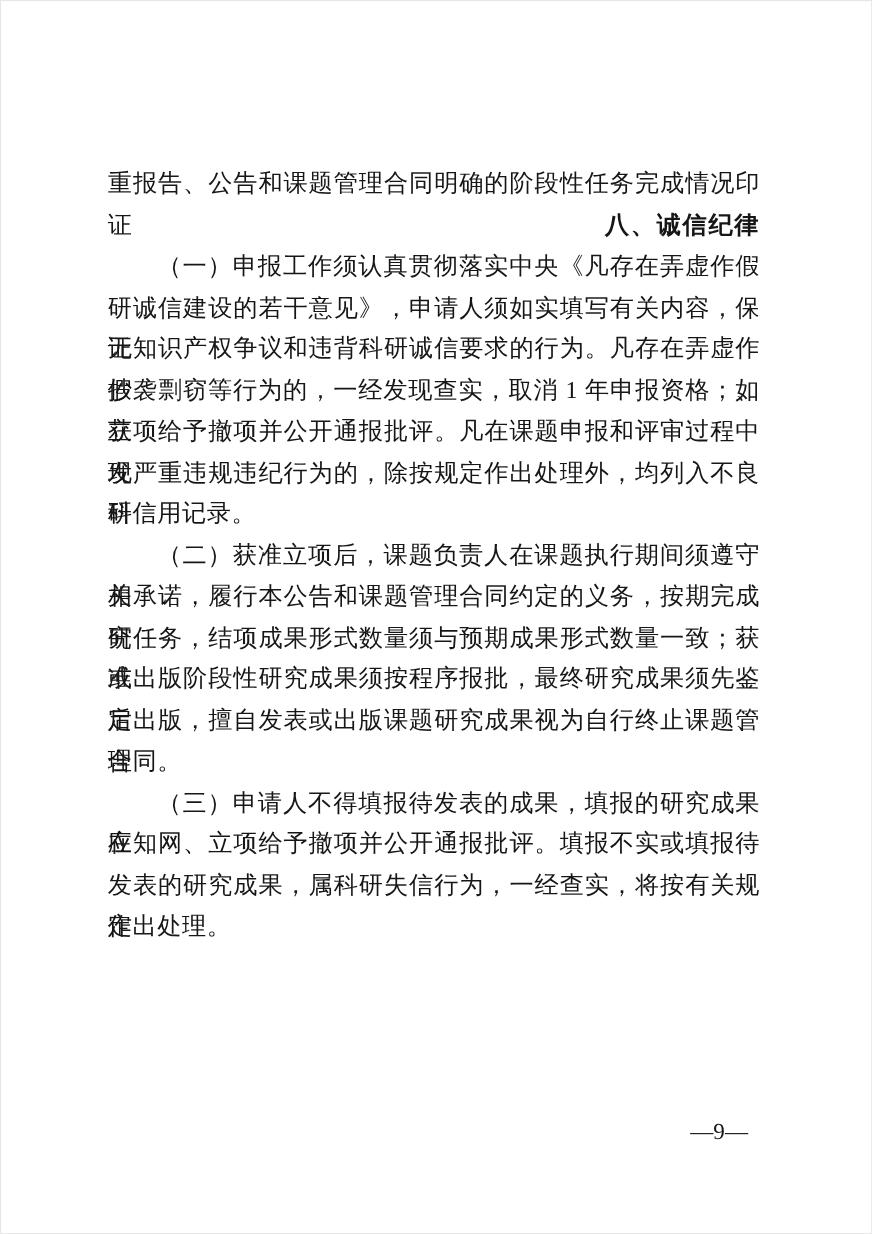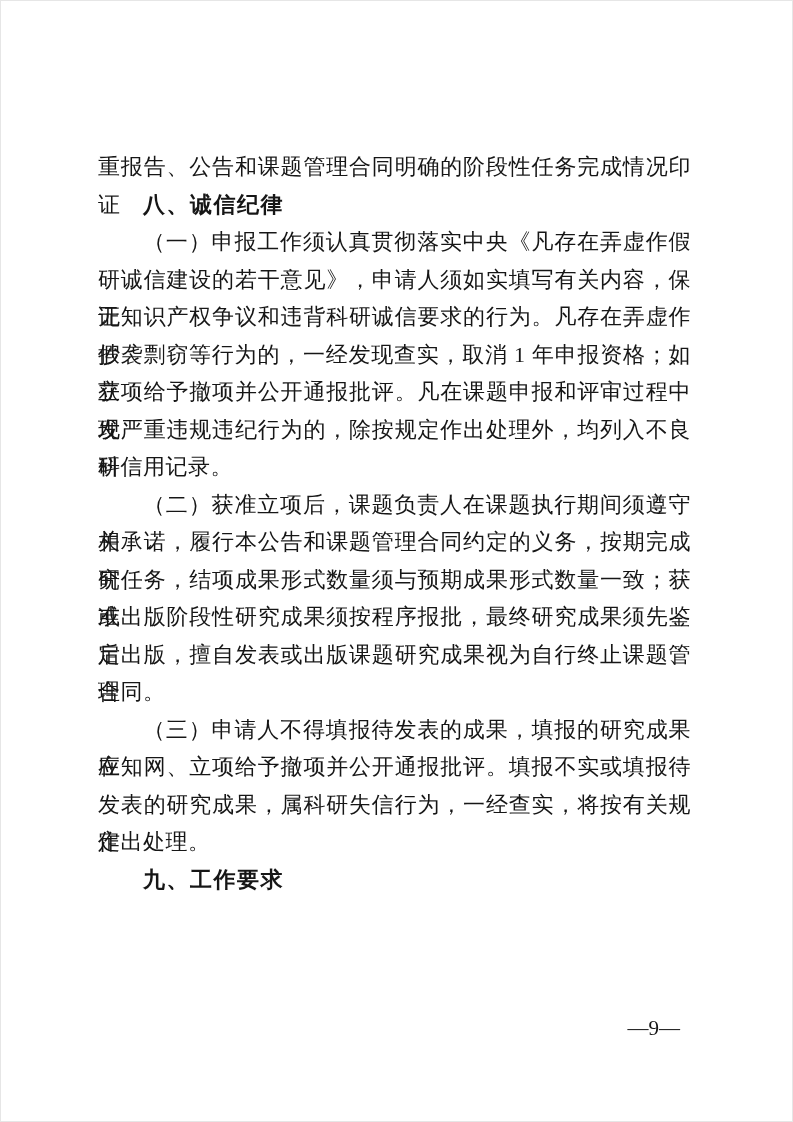--- a/index.html
+++ b/index.html
@@ -38,20 +38,21 @@
     text-align: justify;
     text-align-last: justify;
   }
   .indent {
     text-indent: 45px;
   }
   .heading {
     font-family: "Liberation Sans", "DejaVu Sans", sans-serif;
     font-weight: bold;
     letter-spacing: 1.5px;
+    text-align: right;
   }
   .page-number {
     position: absolute;
     top: 1014px;
     right: 112px;
     font-family: "Liberation Serif", "DejaVu Serif", serif;
     font-size: 21px;
     line-height: 26px;
     color: #161616;
   }
@@ -80,19 +81,18 @@
     <div class="line justify">究任务，结项成果形式数量须与预期成果形式数量一致；获准</div>
     <div class="line justify">或出版阶段性研究成果须按程序报批，最终研究成果须先鉴定、</div>
     <div class="line justify">后出版，擅自发表或出版课题研究成果视为自行终止课题管理</div>
     <div class="line">合同。</div>
 
     <div class="line justify indent">（三）申请人不得填报待发表的成果，填报的研究成果应</div>
     <div class="line justify">在知网、立项给予撤项并公开通报批评。填报不实或填报待</div>
     <div class="line justify">发表的研究成果，属科研失信行为，一经查实，将按有关规定</div>
     <div class="line">作出处理。</div>
 
-    <div class="line heading indent">九、工作要求</div>
 
   </div>
 
   <div class="page-number">—9—</div>
 
 </div>
 
 </body></html>

